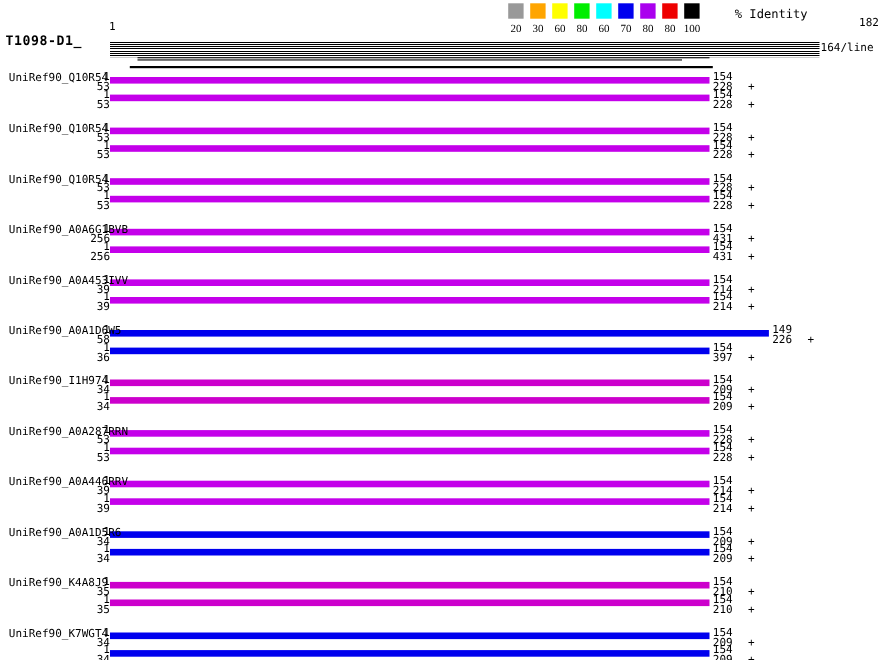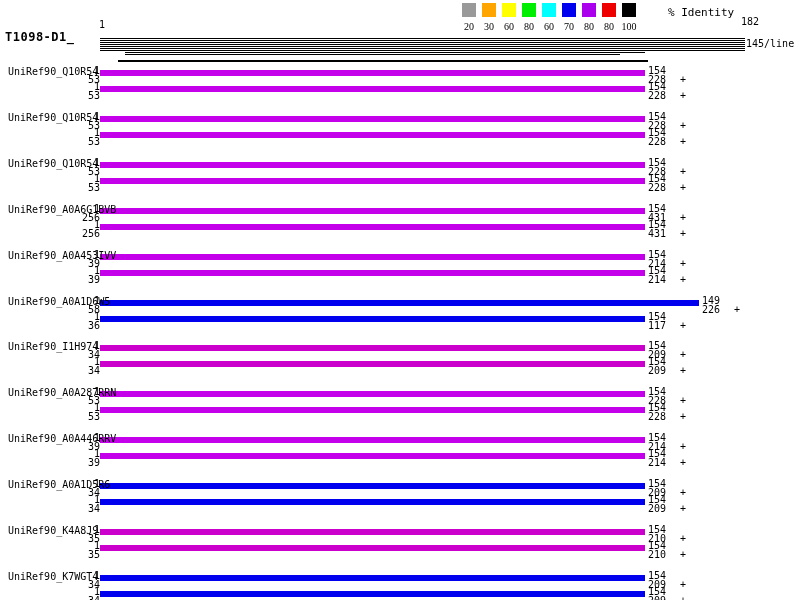--- a/index.html
+++ b/index.html
@@ -6,21 +6,21 @@
   .screen{position:relative;width:800px;height:600px;background:#ffffff;overflow:hidden;
           font-family:"DejaVu Sans Mono","Liberation Mono",monospace;color:#000;}
   .title{position:absolute;left:5px;top:31px;font-size:12px;line-height:12px;font-weight:bold;letter-spacing:0.5px;}
   .small{font-size:10px;line-height:10px;white-space:pre;}
   .legend{position:absolute;left:462px;top:3px;display:flex;gap:6px;}
   .legend-item{display:flex;flex-direction:column;align-items:center;width:14px;}
   .legend-swatch{width:14px;height:14px;}
   .legend-label{font-size:10px;line-height:10px;margin-top:5px;font-family:Liberation Serif, serif;}
   .legend-title{position:absolute;left:668px;top:7px;font-size:11px;line-height:11px;}
   .ruler-start{position:absolute;left:99px;top:20px;}
-  .ruler-end{position:absolute;left:741px;top:17px;}
+  .ruler-end{position:absolute;left:781px;top:17px;}
   .perline{position:absolute;left:746px;top:39px;}
   .ruler-stripes{position:absolute;left:100px;top:38px;width:645px;height:14px;
                  background:repeating-linear-gradient(to bottom,#000 0 1px,#fff 1px 2px);}
   .rline{position:absolute;background:#000;}
   .row{position:absolute;left:0;width:800px;height:34px;}
   .bar{position:absolute;height:6px;z-index:2;}
   .row-label{position:absolute;left:8px;top:-3px;font-size:10px;line-height:10px;white-space:pre;z-index:3;}
   .num{position:absolute;font-size:10px;line-height:10px;white-space:pre;z-index:4;}
   .num.r{text-align:right;width:40px;}
 </style>
@@ -66,21 +66,21 @@
       </div>
       <div class="legend-item">
         <div class="legend-swatch" style="background: rgb(0, 0, 0);"></div>
         <div class="legend-label">100</div>
       </div>
     </div>
   <div class="legend-title small">% Identity</div>
 
   <div class="ruler-start small">1</div>
   <div class="ruler-end small">182</div>
-  <div class="perline small">145/line</div>
+  <div class="perline small">164/line</div>
 
   <div class="ruler-stripes"></div>
   <div class="rline" style="left:125px;top:52px;width:520px;height:1px;"></div>
   <div class="rline" style="left:125px;top:54px;width:495px;height:1px;"></div>
   <div class="rline" style="left:118px;top:60px;width:530px;height:2px;"></div>
 
   <div id="rows">
       <div class="row" style="top: 70px;">
         <div class="bar" style="left: 100px; top: 0px; width: 545.2px; background: rgb(196, 0, 234);"></div>
         <div class="num r" style="right: 700px; top: -4px;">1</div>
@@ -160,21 +160,21 @@
         <div class="bar" style="left: 100px; top: 0px; width: 598.7px; background: rgb(0, 0, 238);"></div>
         <div class="num r" style="right: 700px; top: -4px;">1</div>
         <div class="num r" style="right: 700px; top: 5px;">58</div>
         <div class="num" style="left: 702px; top: -4px;">149</div>
         <div class="num" style="left: 702px; top: 5px;">226</div>
         <div class="num" style="left: 734px; top: 5px;">+</div>
         <div class="bar" style="left: 100px; top: 16px; width: 545.2px; background: rgb(0, 0, 238);"></div>
         <div class="num r" style="right: 700px; top: 12px;">1</div>
         <div class="num r" style="right: 700px; top: 21px;">36</div>
         <div class="num" style="left: 648px; top: 12px;">154</div>
-        <div class="num" style="left: 648px; top: 21px;">117</div>
+        <div class="num" style="left: 648px; top: 21px;">397</div>
         <div class="num" style="left: 680px; top: 21px;">+</div>
         <div class="row-label">UniRef90_A0A1D6W5</div>
       </div>
       <div class="row" style="top: 345px;">
         <div class="bar" style="left: 100px; top: 0px; width: 545.2px; background: rgb(204, 0, 204);"></div>
         <div class="num r" style="right: 700px; top: -4px;">1</div>
         <div class="num r" style="right: 700px; top: 5px;">34</div>
         <div class="num" style="left: 648px; top: -4px;">154</div>
         <div class="num" style="left: 648px; top: 5px;">209</div>
         <div class="num" style="left: 680px; top: 5px;">+</div>

